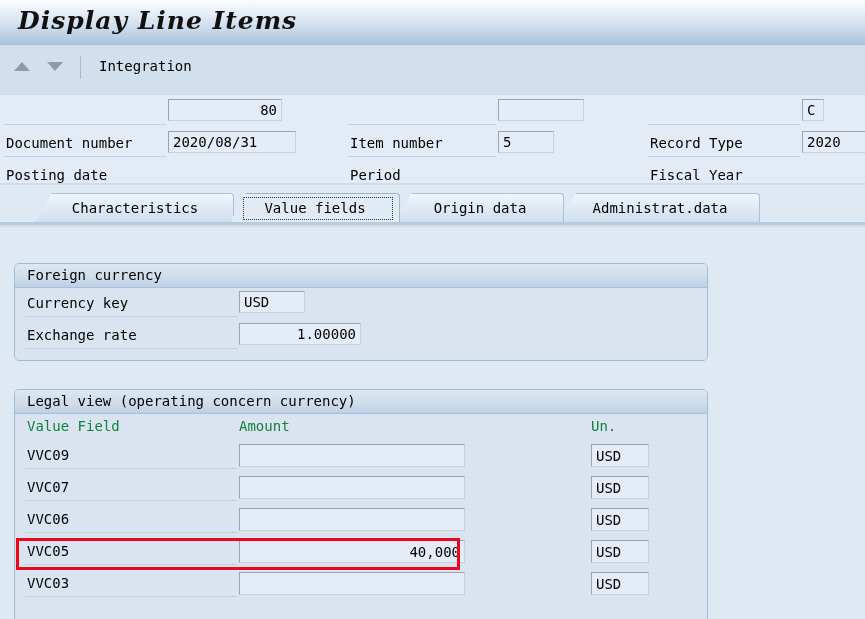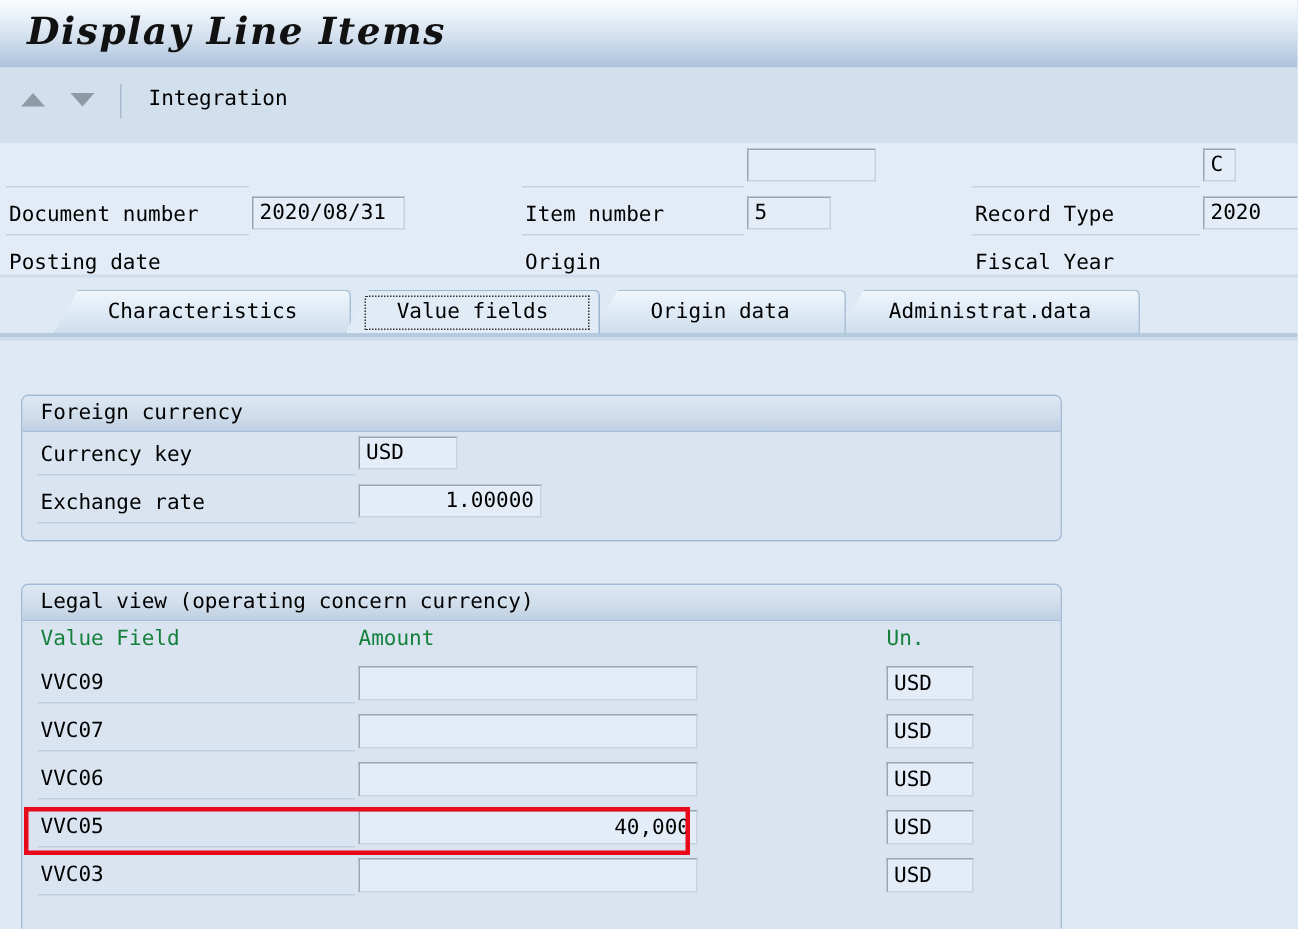--- a/index.html
+++ b/index.html
@@ -228,30 +228,31 @@
   <div class="tri tri-up"></div>
   <div class="tri tri-down"></div>
   <div class="tb-sep"></div>
   <div class="tb-label">Integration</div>
 </div>
 
 <div class="hdr">
 
   <div class="fld-label" style="left:6px; top:8px;">Document number</div>
   <div class="ul-rule" style="left:4px; top:29px; width:162px;"></div>
+  <div class="inp right" style="left:168px; top:4px; width:114px; height:22px;">80</div>
 
   <div class="fld-label" style="left:6px; top:40px;">Posting date</div>
   <div class="ul-rule" style="left:4px; top:61px; width:162px;"></div>
-  <div class="inp left" style="left:168px; top:36px; width:102px; height:22px;">2020/08/31</div>
+  <div class="inp left" style="left:168px; top:36px; width:128px; height:22px;">2020/08/31</div>
 
   <div class="fld-label" style="left:350px; top:8px;">Item number</div>
   <div class="ul-rule" style="left:348px; top:29px; width:148px;"></div>
   <div class="inp right" style="left:498px; top:4px; width:86px; height:22px;"></div>
 
-  <div class="fld-label" style="left:350px; top:40px;">Origin</div>
+  <div class="fld-label" style="left:350px; top:40px;">Period</div>
   <div class="ul-rule" style="left:348px; top:61px; width:148px;"></div>
   <div class="inp left" style="left:498px; top:36px; width:56px; height:22px;">5</div>
 
   <div class="fld-label" style="left:650px; top:8px;">Record Type</div>
   <div class="ul-rule" style="left:648px; top:29px; width:152px;"></div>
   <div class="inp left" style="left:802px; top:4px; width:22px; height:22px;">C</div>
 
   <div class="fld-label" style="left:650px; top:40px;">Fiscal Year</div>
   <div class="ul-rule" style="left:648px; top:61px; width:152px;"></div>
   <div class="inp left" style="left:802px; top:36px; width:68px; height:22px;">2020</div>

